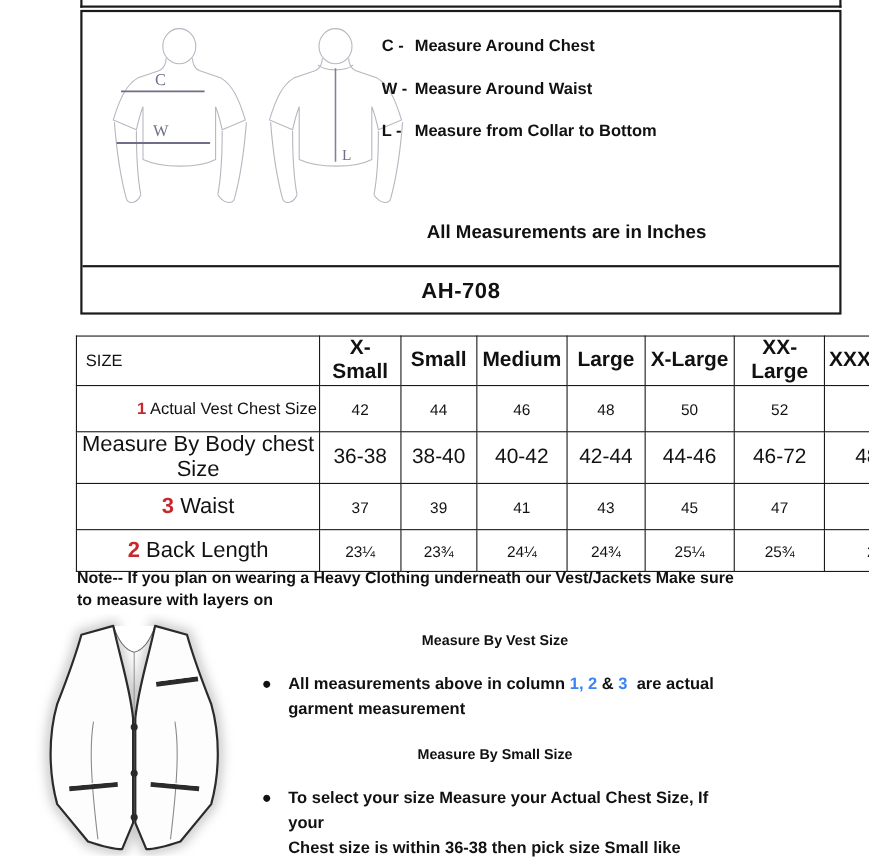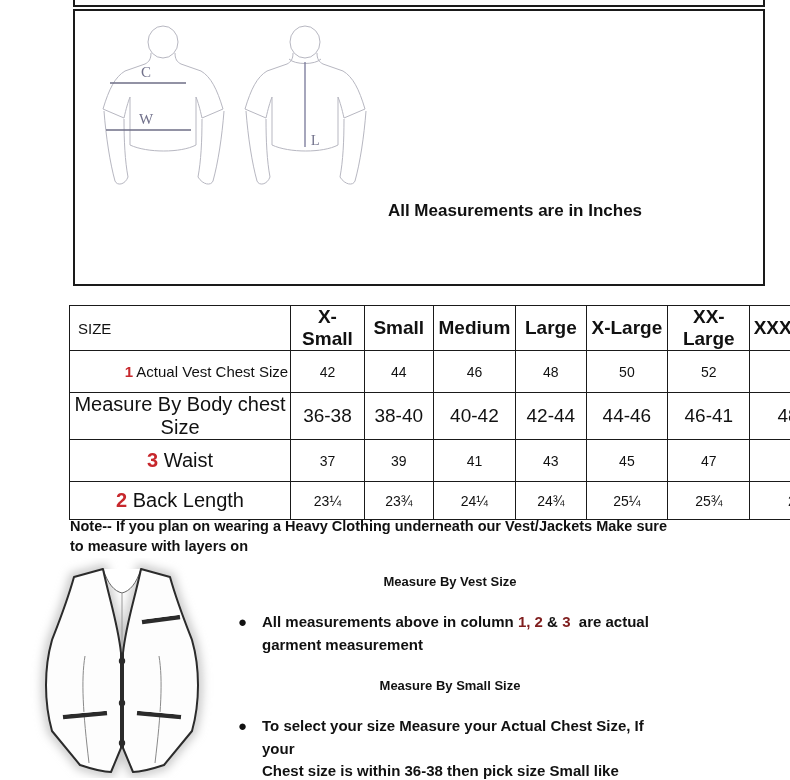--- a/index.html
+++ b/index.html
@@ -42,21 +42,21 @@
   .fit-note{position:absolute;left:70px;top:516px;width:680px;font-weight:bold;font-size:14.5px;line-height:1.38;}
 
   
   .vest-wrap{position:absolute;left:10px;top:558px;width:222px;height:220px;}
   .instructions{position:absolute;left:238px;top:574px;width:424px;}
   .instr-heading{font-weight:bold;font-size:13px;text-align:center;width:100%;}
   .bullet{display:flex;margin-top:22px;font-weight:bold;font-size:15px;line-height:1.5;}
   .bullet .dot{width:24px;flex:0 0 24px;font-size:15px;}
   .bullet .btext{white-space:pre-wrap;}
   .heading2{margin-top:22px;}
-  .redtxt{color:#7f1d1d;margin-top:28px;}
+  .redtxt{color:#3b82f6;margin-top:28px;}
 </style>
 </head>
 <body>
 
 <div class="canvas">
 
   <div class="top-stub"></div>
 
   <div class="diagram-box">
 
@@ -86,23 +86,31 @@
         <path d="M33,94 C33,116 34,136 37,152"></path>
         <path d="M24,156 C26,161 34,160 37,152"></path>
         <path d="M133,86 C131,112 127,138 122,156"></path>
         <path d="M111,94 C111,116 110,136 107,152"></path>
         <path d="M122,156 C120,161 112,160 107,152"></path>
       </g>
       <line x1="72" y1="37" x2="72" y2="122" stroke="#8080a0" stroke-width="1.4"></line>
       <text x="78" y="120" font-family="Liberation Serif, DejaVu Serif, serif" font-size="14" fill="#70708a">L</text>
     </svg>
 
+    <ul class="legend">
+      <li><span class="key">C -</span><span>Measure Around Chest</span></li>
+      <li><span class="key">W -</span><span>Measure Around Waist</span></li>
+      <li><span class="key">L -</span><span>Measure from Collar to Bottom</span></li>
+    </ul>
 
     <div class="units-note">All Measurements are in Inches</div>
 
+    <div class="model-row">
+      <span>AH-708</span>
+    </div>
   </div>
 
   <table class="size-table">
     <colgroup>
       <col style="width:28.2%">
         <col style="width:9.4%">
         <col style="width:8.8%">
         <col style="width:10.5%">
       <col style="width:9.0%">
         <col style="width:10.4%">
@@ -130,21 +138,21 @@
       <td class="val">52</td>
       <td class="val">54</td>
     </tr>
     <tr class="r2">
       <td class="lbl">Measure By Body chest Size</td>
       <td class="val">36-38</td>
       <td class="val">38-40</td>
       <td class="val">40-42</td>
       <td class="val">42-44</td>
       <td class="val">44-46</td>
-      <td class="val">46-41</td>
+      <td class="val">46-72</td>
       <td class="val">48-50</td>
     </tr>
     <tr class="r3">
       <td class="lbl"><span class="rednum">3</span> <span>Waist</span></td>
       <td class="val">37</td>
       <td class="val">39</td>
       <td class="val">41</td>
       <td class="val">43</td>
       <td class="val">45</td>
       <td class="val">47</td>

